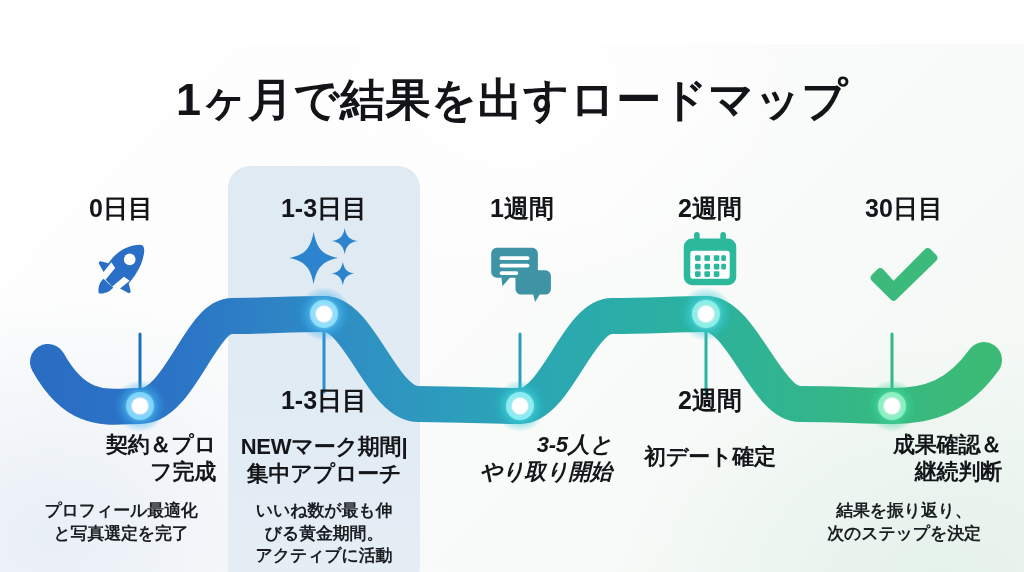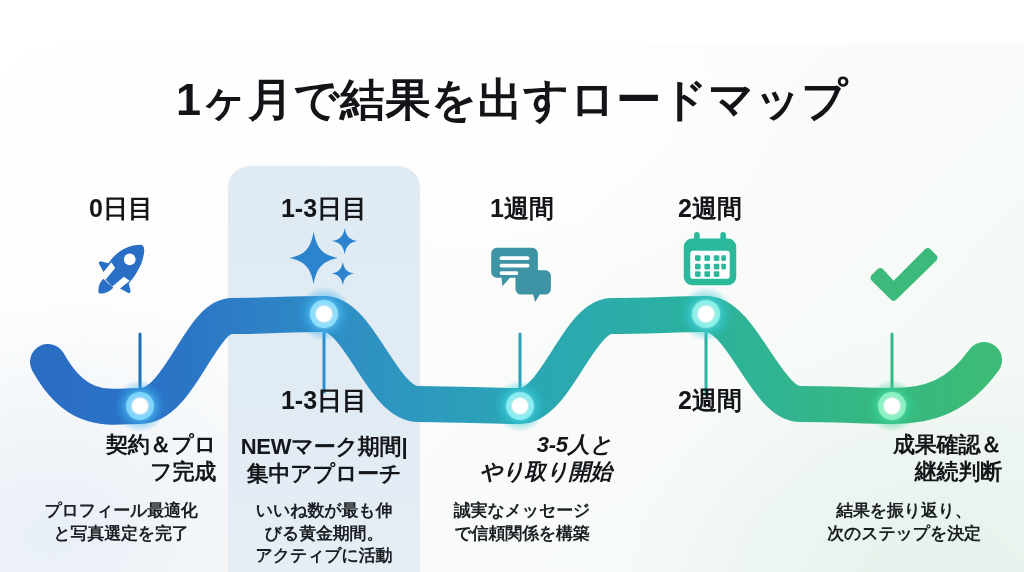--- a/index.html
+++ b/index.html
@@ -243,21 +243,20 @@
         <g fill="#3e93a5">
           <path d="M34 26h26a6 6 0 0 1 6 6v14a6 6 0 0 1-6 6h-6l-5 8-2-8H34a6 6 0 0 1-6-6V32a6 6 0 0 1 6-6z"></path>
           <path d="M8 2h38a6 6 0 0 1 6 6v20a6 6 0 0 1-6 6H22l-8 9 -1-9H8a6 6 0 0 1-6-6V8a6 6 0 0 1 6-6z"></path>
           <rect x="11" y="11" width="32" height="4" rx="2" fill="#ffffff"></rect>
           <rect x="11" y="19" width="32" height="4" rx="2" fill="#ffffff"></rect>
           <rect x="11" y="27" width="20" height="4" rx="2" fill="#ffffff"></rect>
         </g>
       </svg>
     </div>
     <div class="title-txt">3-5人と<br>やり取り開始</div>
-    <div class="desc-txt">誠実なメッセージ<br>で信頼関係を構築</div>
   </div>
 
   <div class="col col-4 peak">
     <div class="period-top">2週間</div>
     <div class="icon-wrap icon-high">
       <svg width="60" height="60" viewBox="0 0 64 64">
         <g fill="#2bb89b">
           <rect x="15" y="2" width="6" height="14" rx="3"></rect>
           <rect x="43" y="2" width="6" height="14" rx="3"></rect>
           <rect x="4" y="9" width="56" height="50" rx="9"></rect>
@@ -272,23 +271,25 @@
           <rect x="36" y="36" width="6" height="6" rx="1.2"></rect>
           <rect x="16" y="44" width="6" height="6" rx="1.2"></rect>
           <rect x="26" y="44" width="6" height="6" rx="1.2"></rect>
           <rect x="36" y="44" width="6" height="6" rx="1.2"></rect>
           <rect x="44" y="27" width="5" height="6" rx="1.2"></rect>
           <rect x="44" y="36" width="5" height="6" rx="1.2"></rect>
         </g>
       </svg>
     </div>
     <div class="period-mid">2週間</div>
+    <div class="title-txt">初デート確定</div>
   </div>
 
   <div class="col col-5 trough">
+    <div class="period-top">30日目</div>
     <div class="icon-wrap icon-low">
       <svg width="74" height="56" viewBox="0 0 78 58">
         <path d="M5 30 L11 24 a4 4 0 0 1 6 0 L28 36 L61 3 a4 4 0 0 1 6 0 L73 9 a4 4 0 0 1 0 6 L31 56 a4 4 0 0 1-6 0 L5 36 a4 4 0 0 1 0-6 Z" fill="#3cba7c"></path>
       </svg>
     </div>
     <div class="title-txt">成果確認＆<br>継続判断</div>
     <div class="desc-txt">結果を振り返り、<br>次のステップを決定</div>
   </div>
 
 </div>

